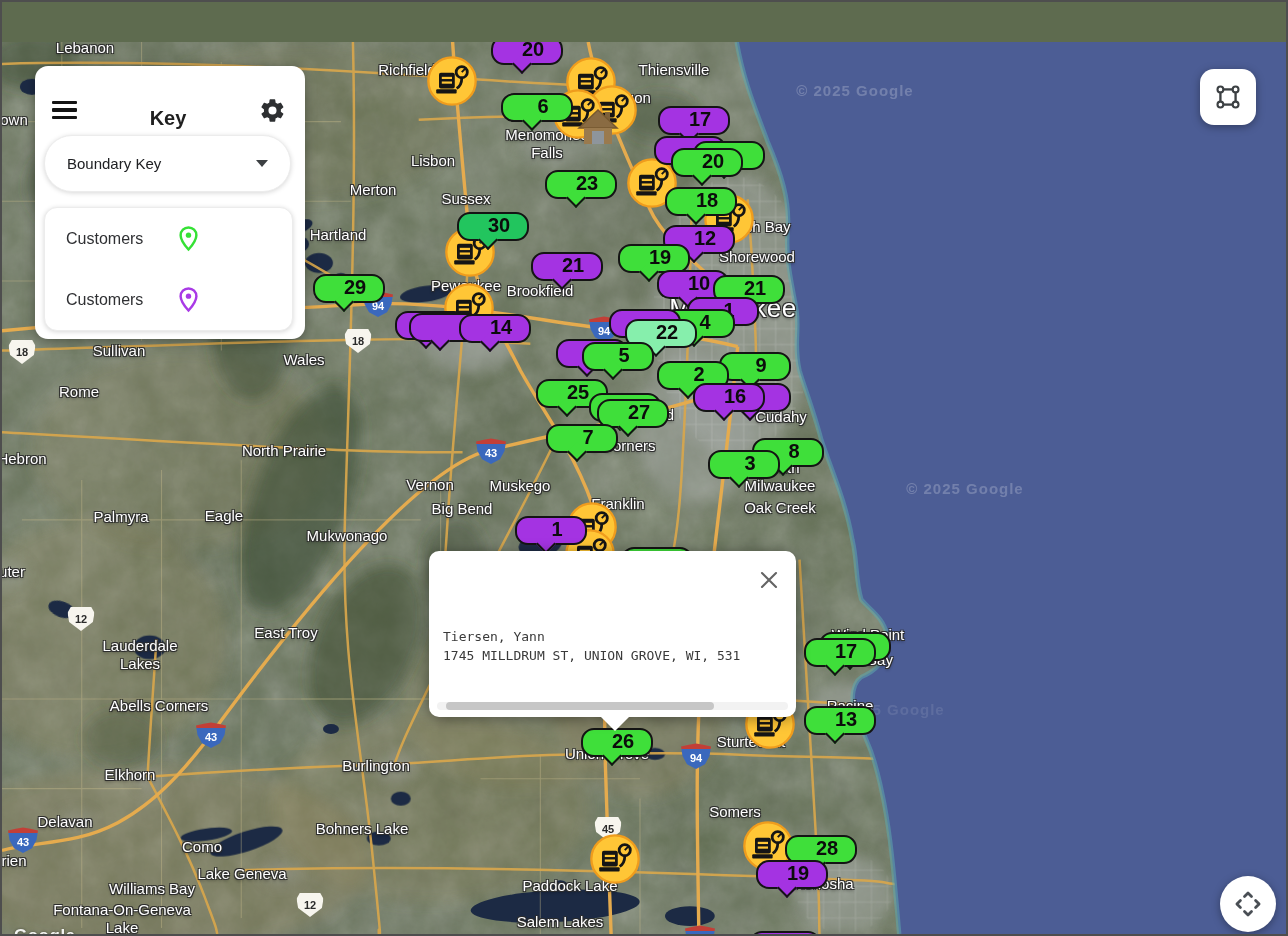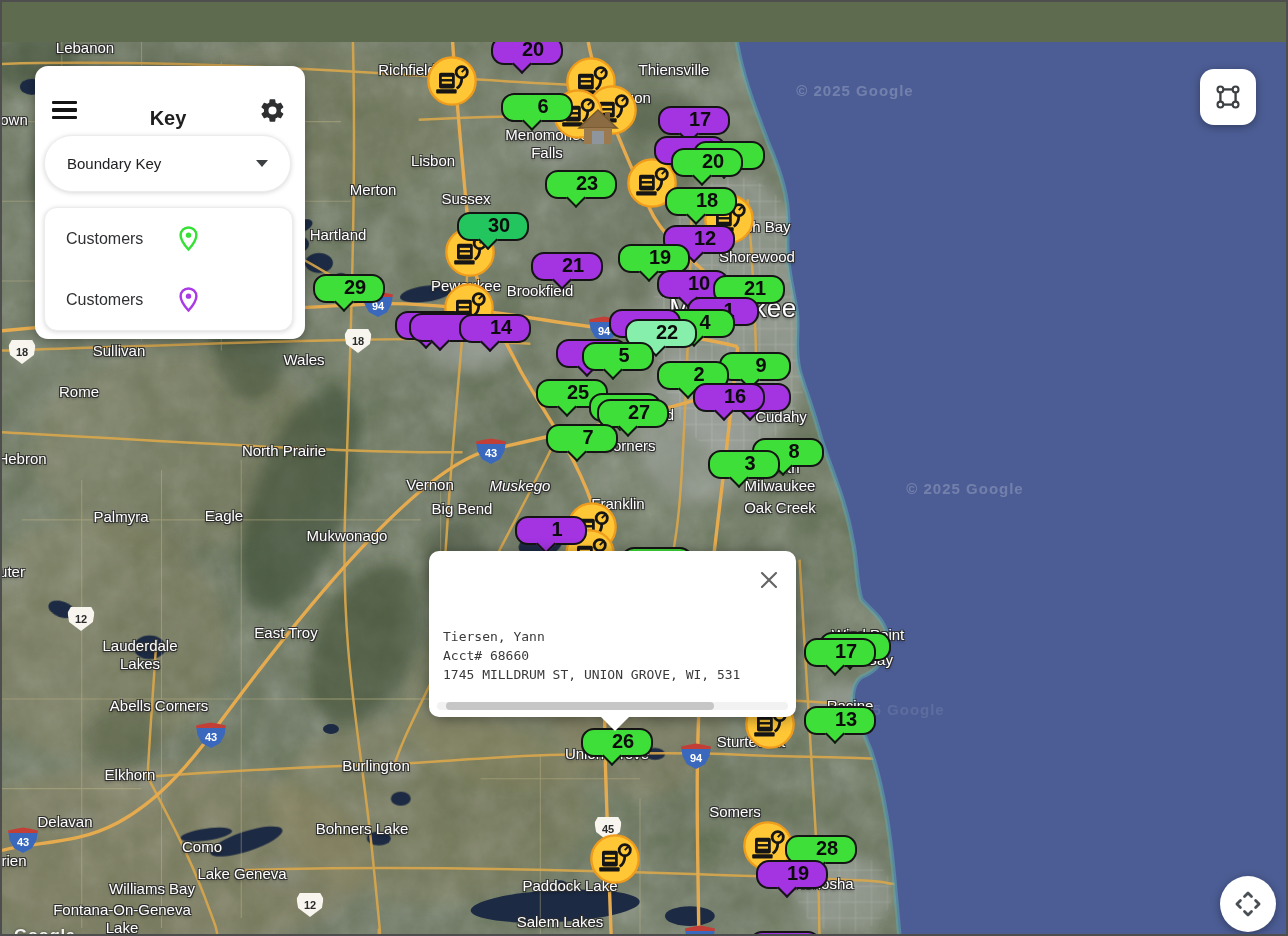--- a/index.html
+++ b/index.html
@@ -212,21 +212,20 @@
     </svg>
 
     <div class="popup">
       <div class="popup-close">
         <svg width="24" height="24" viewBox="0 0 24 24">
             <path d="M5 5l14 14M19 5L5 19" stroke="#646464" stroke-width="2.1" stroke-linecap="round"></path>
           </svg>
       </div>
       <div class="popup-text">
         <div>Tiersen, Yann</div>
-        <div>Acct# 68660</div>
         <div>1745 MILLDRUM ST, UNION GROVE, WI, 531</div>
       </div>
       <div class="popup-scroll-track">
         <div class="popup-scroll-thumb"></div>
       </div>
       <div class="popup-tail"></div>
     </div>
 
     <div class="key-panel">
       <div class="key-header">
@@ -306,21 +305,21 @@
       <div class="map-label" style="left: 117px; top: 309px;">Sullivan</div>
       <div class="map-label" style="left: 302px; top: 318px;">Wales</div>
       <div class="map-label" style="left: 77px; top: 350px;">Rome</div>
       <div class="map-label" style="left: 20px; top: 417px;">Hebron</div>
       <div class="map-label" style="left: 282px; top: 409px;">North Prairie</div>
       <div class="map-label" style="left: 119px; top: 475px;">Palmyra</div>
       <div class="map-label" style="left: 222px; top: 474px;">Eagle</div>
       <div class="map-label" style="left: 345px; top: 494px;">Mukwonago</div>
       <div class="map-label" style="left: 10px; top: 530px;">uter</div>
       <div class="map-label" style="left: 428px; top: 443px;">Vernon</div>
-      <div class="map-label" style="left: 518px; top: 444px; font-style: italic;">Muskego</div>
+      <div class="map-label" style="left: 518px; top: 444px;">Muskego</div>
       <div class="map-label" style="left: 460px; top: 467px;">Big Bend</div>
       <div class="map-label" style="left: 662px; top: 373px;">eld</div>
       <div class="map-label" style="left: 779px; top: 375px;">Cudahy</div>
       <div class="map-label" style="left: 621px; top: 404px;">s Corners</div>
       <div class="map-label" style="left: 778px; top: 435px;">South
 Milwaukee</div>
       <div class="map-label" style="left: 778px; top: 466px;">Oak Creek</div>
       <div class="map-label" style="left: 616px; top: 462px;">Franklin</div>
       <div class="map-label" style="left: 284px; top: 591px;">East Troy</div>
       <div class="map-label" style="left: 138px; top: 613px;">Lauderdale

